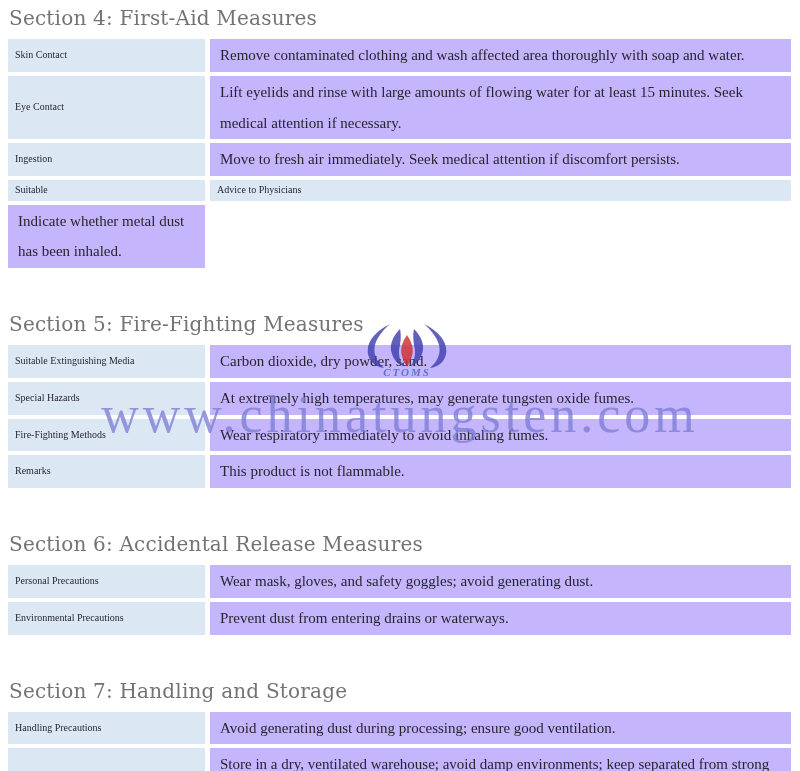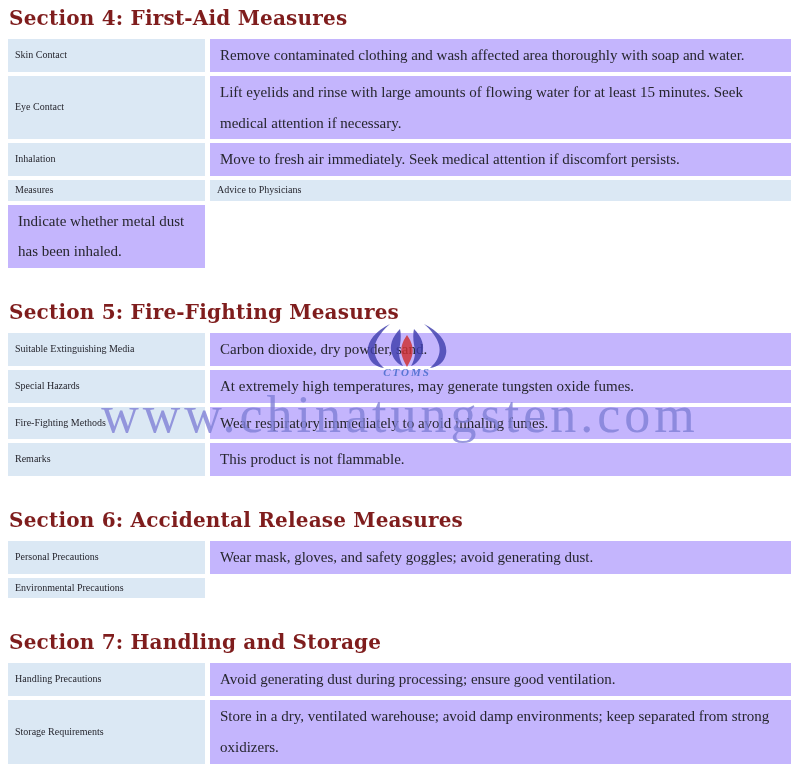--- a/index.html
+++ b/index.html
@@ -12,28 +12,28 @@
 
   .doc {
     position: relative;
     width: 783px;
     margin: 0 9px 0 8px;
     padding-top: 6px;
   }
 
   .section-title {
     font-family: "DejaVu Serif", "Liberation Serif", serif;
-    font-weight: bold;
+    font-weight: normal;
     font-size: 20px;
     line-height: 1.2;
-    color: #7f1d1d;
+    color: #737373;
     letter-spacing: 0.2px;
     margin: 0 0 9px 1px;
   }
-  .section + .section .section-title { margin-top: 32px; }
+  .section + .section .section-title { margin-top: 44px; }
 
   .kv-table {
     display: grid;
     grid-template-columns: 197px 1fr;
     column-gap: 5px;
     row-gap: 4px;
     width: 100%;
   }
   .cell {
     display: flex;
@@ -109,28 +109,28 @@
         </div>
 
   <div class="cell cell-label">
           <span>Eye Contact</span>
         </div>
   <div class="cell cell-value">
           <span>Lift eyelids and rinse with large amounts of flowing water for at least 15 minutes. Seek medical attention if necessary.</span>
         </div>
 
   <div class="cell cell-label">
-          <span>Inhalation</span>
+          <span>Ingestion</span>
         </div>
   <div class="cell cell-value">
           <span>Move to fresh air immediately. Seek medical attention if discomfort persists.</span>
         </div>
 
   <div class="cell cell-label">
-          <span>Measures</span>
+          <span>Suitable</span>
         </div>
 
   <div class="cell cell-label">
           <span>Advice to Physicians</span>
         </div>
   <div class="cell cell-value">
           <span>Indicate whether metal dust has been inhaled.</span>
         </div>
 </div>
   </section>
@@ -173,20 +173,23 @@
     <div class="kv-table">
   <div class="cell cell-label">
           <span>Personal Precautions</span>
         </div>
   <div class="cell cell-value">
           <span>Wear mask, gloves, and safety goggles; avoid generating dust.</span>
         </div>
 
   <div class="cell cell-label">
           <span>Environmental Precautions</span>
+        </div>
+  <div class="cell cell-value">
+          <span>Prevent dust from entering drains or waterways.</span>
         </div>
 
 </div>
   </section>
 
   <section class="section">
     <h2 class="section-title">Section 7: Handling and Storage</h2>
     <div class="kv-table">
   <div class="cell cell-label">
           <span>Handling Precautions</span>

